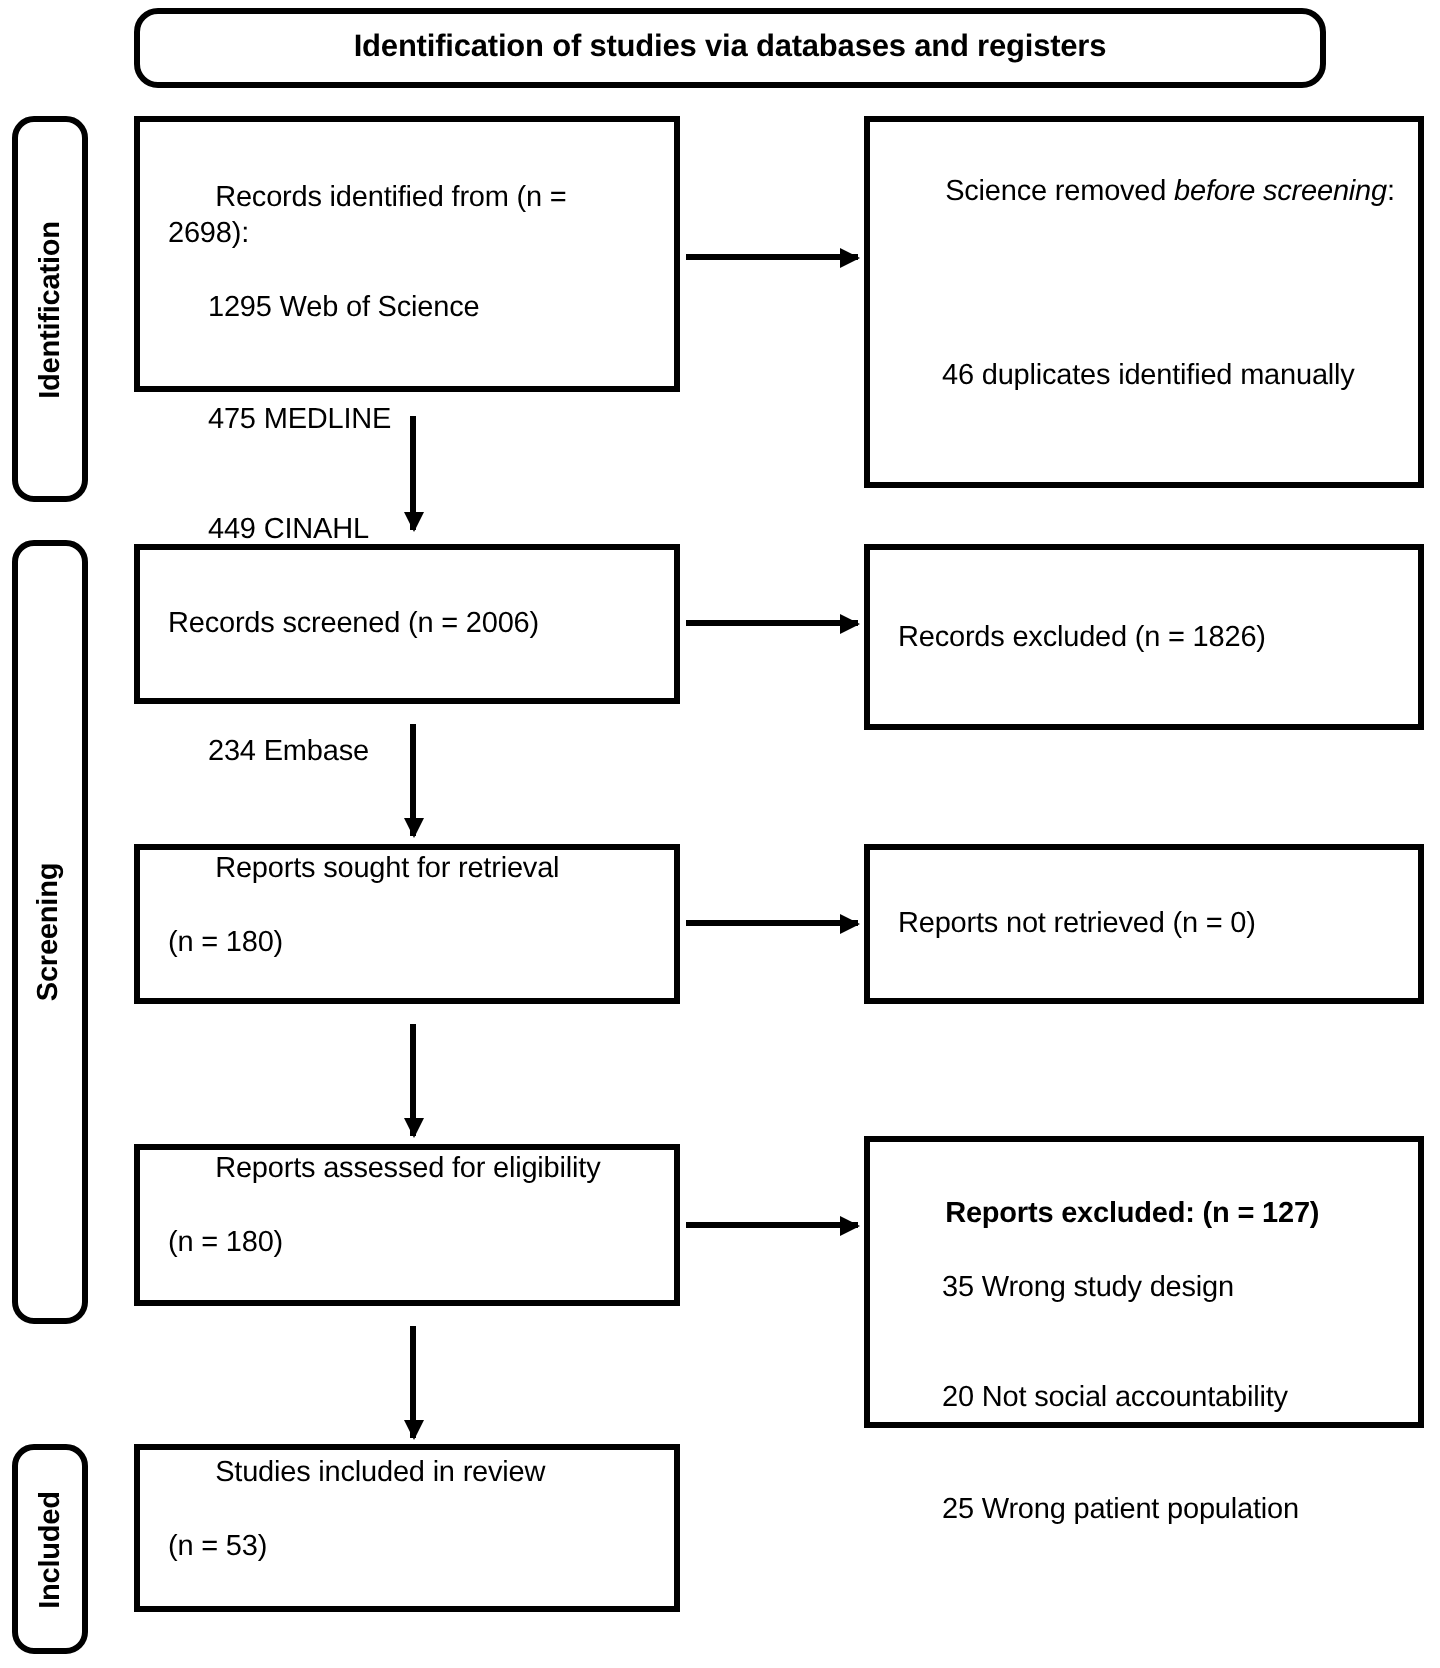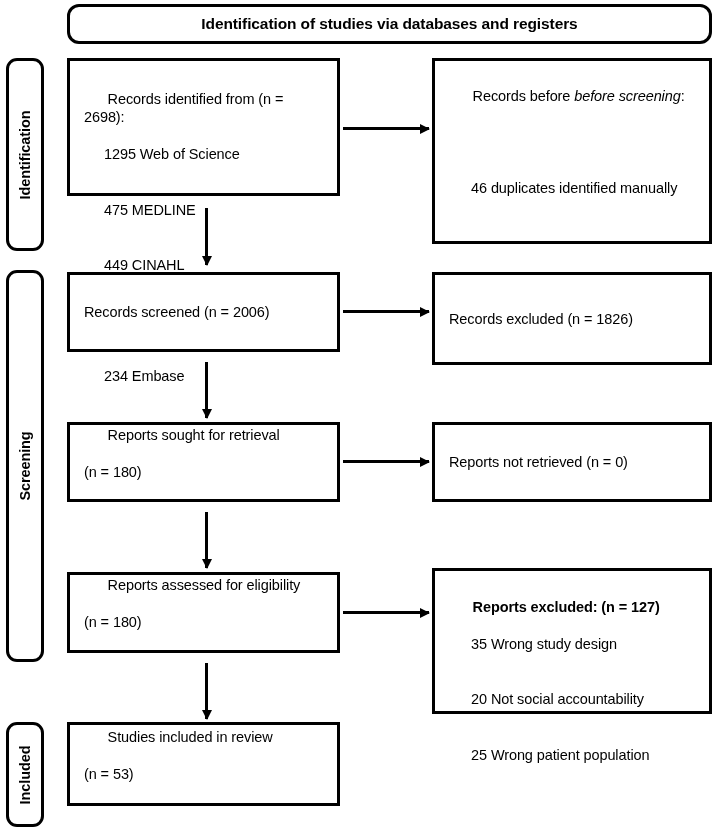--- a/index.html
+++ b/index.html
@@ -116,21 +116,21 @@
   .ital { font-style: italic; }
   .bold { font-weight: bold; }
   .indent-block { display: block; padding-left: 20px; }
   .list-line { display: block; padding-left: 22px; }
 </style>
 </head>
 <body>
 
 <div id="prisma-canvas">
 
-  <div class="header-bar" style="left:67px; top:4px; width:645px; height:40px;">
+  <div class="header-bar" style="left:67px; top:4px; width:596px; height:40px;">
     <span class="title">Identification of studies via databases and registers</span>
   </div>
 
   <div class="sidebar" style="left:6px; top:58px; width:38px; height:193px;">
     <span class="vlabel">Identification</span>
   </div>
 
   <div class="sidebar" style="left:6px; top:270px; width:38px; height:392px;">
     <span class="vlabel">Screening</span>
   </div>
@@ -147,21 +147,21 @@
       <span class="indent-block"><span>449</span> <span>CINAHL</span></span>
       <span class="indent-block"><span>245</span> <span>Scopus</span></span>
       <span class="indent-block"><span>234</span> <span>Embase</span></span>
     </div>
   </div>
 
   <div class="arrow-h" style="left:343px; top:127px; width:86px;"></div>
 
   <div class="box" style="left:432px; top:58px; width:280px; height:186px;">
     <div class="box-text">
-      <span><span>Records before </span><span class="ital">before screening</span><span>:</span></span>
+      <span><span>Science removed </span><span class="ital">before screening</span><span>:</span></span>
       <span class="indent-block" style="padding-left:0">&nbsp;</span>
       <span class="list-line"><span>46</span> <span>duplicates identified manually</span></span>
     </div>
   </div>
 
   <div class="arrow-v" style="left:205px; top:208px; height:57px;"></div>
 
   <div class="box" style="left:67px; top:272px; width:273px; height:80px;">
     <div class="box-text">Records screened (n = 2006)</div>
   </div>

